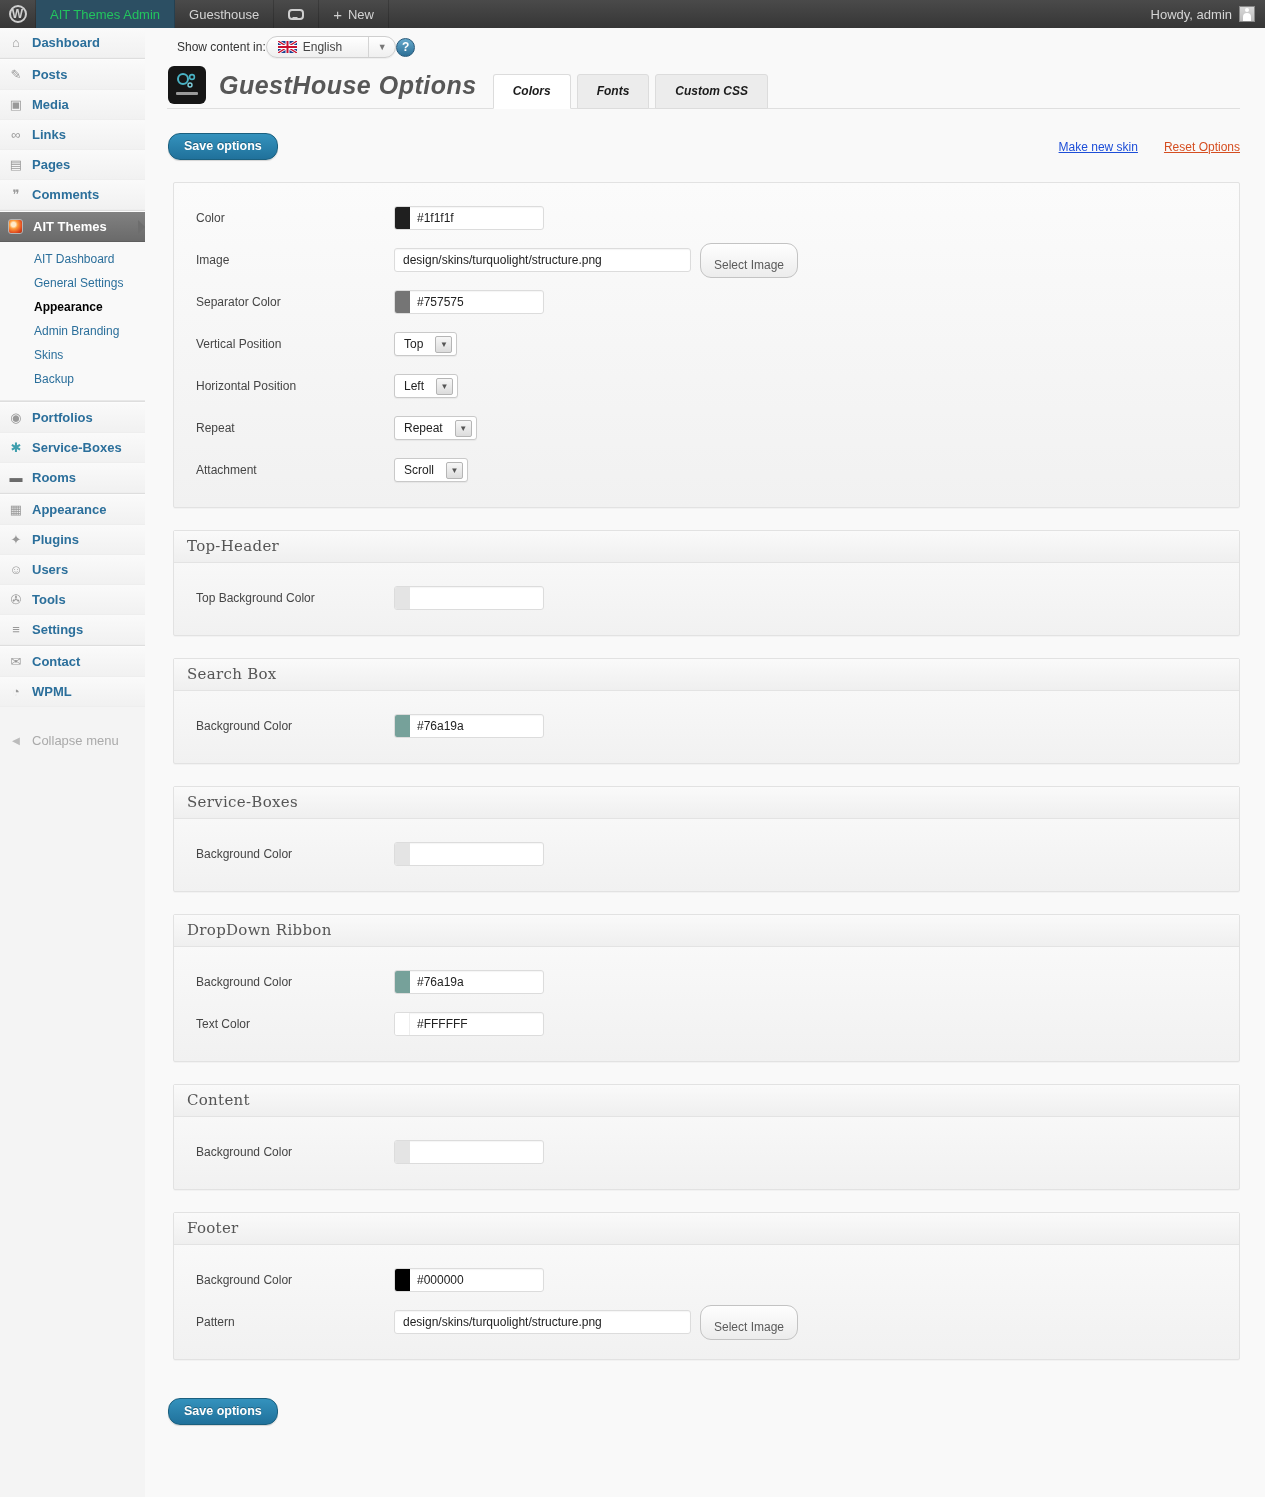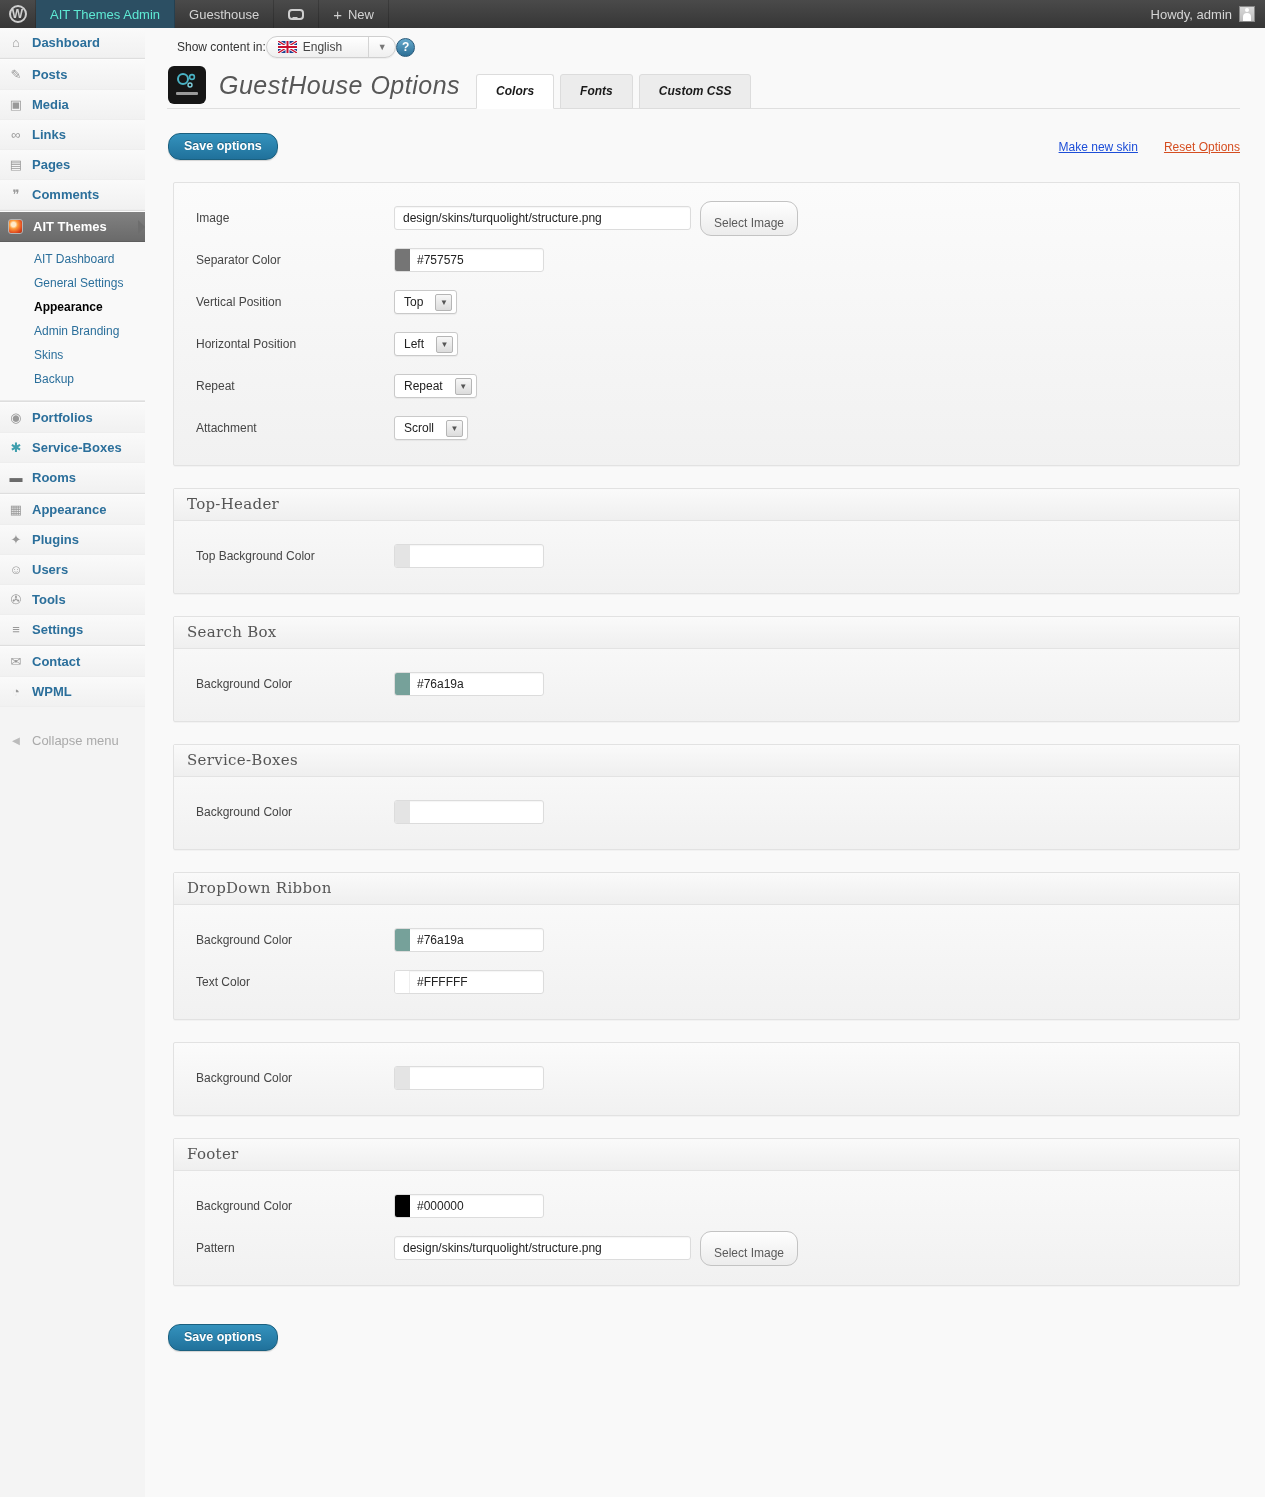--- a/index.html
+++ b/index.html
@@ -13,21 +13,21 @@
   #adminbar {
     height:28px; background:linear-gradient(#4a4a4a,#363636);
     display:flex; align-items:stretch; font-size:13px; color:#ccc;
     position:relative; z-index:50;
   }
   .ab-left { display:flex; align-items:stretch; }
   .ab-logo { width:36px; display:flex; align-items:center; justify-content:center; border-right:1px solid rgba(0,0,0,.25); }
   .wp-circle { width:18px; height:18px; border-radius:50%; border:2px solid #cfcfcf; color:#cfcfcf;
     font-size:12px; font-weight:bold; display:flex; align-items:center; justify-content:center; line-height:1; }
   .ab-item { display:flex; align-items:center; padding:0 14px; color:#d4d4d4; cursor:pointer; border-right:1px solid rgba(0,0,0,.18); }
-  .ab-item.ab-active { background:#2c4f63; color:#5eead4; }
+  .ab-item.ab-active { background:#2c4f63; color:#22c55e; }
   .ab-bubble { width:16px; height:11px; border:2px solid #cfcfcf; border-radius:4px; position:relative; }
   .ab-bubble::after { content:''; position:absolute; left:2px; bottom:-5px; border:3px solid transparent; border-top-color:#cfcfcf; }
   .ab-plus { font-size:15px; margin-right:6px; color:#cfcfcf; }
   .ab-right { margin-left:auto; display:flex; align-items:center; padding:12px 10px; gap:7px; color:#d4d4d4; cursor:pointer; }
   .ab-avatar { width:16px; height:16px; background:linear-gradient(#d9d9d9,#bdbdbd); border:1px solid #888;
     display:flex; align-items:flex-end; justify-content:center; overflow:hidden; }
   .ab-avatar i { display:block; width:8px; height:8px; background:#fff; border-radius:4px 4px 0 0; position:relative; }
   .ab-avatar i::before { content:''; position:absolute; top:-5px; left:2px; width:4px; height:4px; background:#fff; border-radius:50%; }
   
   #sidebar { position:absolute; left:0; top:28px; bottom:0; width:145px; background:#f4f4f4; z-index:40; }
@@ -51,21 +51,21 @@
   .lang-row { display:flex; align-items:center; padding:8px 0 2px 10px; font-size:12px; color:#333; }
   .lang-pill { display:inline-flex; align-items:stretch; height:22px; border:1px solid #cfcfcf; border-radius:12px;
     background:linear-gradient(#fff,#efefef); overflow:hidden; cursor:pointer; box-shadow:0 1px 1px rgba(0,0,0,.05); }
   .lang-main { display:flex; align-items:center; gap:6px; padding:0 26px 0 11px; font-size:12px; color:#444; }
   .lang-arrow { width:27px; display:flex; align-items:center; justify-content:center; border-left:1px solid #d4d4d4; color:#777; font-size:9px; }
   .help-circle { width:19px; height:19px; border-radius:50%; background:linear-gradient(#66a9cc,#2c6f96); border:1px solid #27597a;
     color:#fff; font-size:12px; font-weight:bold; display:flex; align-items:center; justify-content:center; cursor:pointer; }
   .header-row { display:flex; align-items:flex-end; border-bottom:1px solid #dfdfdf; margin-top:6px; padding-left:1px; }
   .gh-logo { width:38px; height:38px; border-radius:6px; background:#161616; margin-bottom:4px; flex:0 0 38px;
     display:flex; align-items:center; justify-content:center; }
-  .page-title { font-size:25px; font-weight:normal; font-style:italic; color:#575757; letter-spacing:.5px;
+  .page-title { font-size:25px; font-weight:bold; font-style:italic; color:#575757; letter-spacing:.5px;
     margin:0 16px 0 13px; padding-bottom:8px; white-space:nowrap; }
   .tabs { display:flex; gap:6px; }
   .tab { margin-bottom:-1px; padding:9px 19px 10px; background:#ececec; border:1px solid #dcdcdc; border-radius:3px 3px 0 0;
     font-size:12px; font-weight:bold; font-style:italic; color:#1a1a1a; cursor:pointer; }
   .tab.active { background:#fff; border-bottom-color:#fff; }
   .actions-row { display:flex; justify-content:space-between; align-items:center; margin-top:24px; padding-left:1px; }
   .btn-primary { display:inline-block; padding:5px 15px 6px; border-radius:12px; border:1px solid #1b607f;
     background:linear-gradient(#3492bd,#20719b); color:#fff; font-size:12.5px; font-weight:bold;
     text-shadow:0 -1px 0 rgba(0,0,0,.3); cursor:pointer; box-shadow:0 1px 1px rgba(0,0,0,.15); }
   .top-links { display:flex; gap:26px; font-size:12px; }
@@ -255,20 +255,24 @@
     <span class="top-links">
       <span class="link-blue">Make new skin</span>
       <span class="link-red">Reset Options</span>
     </span>
   </div>
 
   <div id="sections">
       <div class="section">
         <div class="section-b">
           <div class="frow">
+            <div class="frow-label">Color</div>
+            <span class="cfield"><input type="text" value="#1f1f1f" style=""><span class="swatch" style="background: rgb(31, 31, 31);"></span></span>
+          </div>
+          <div class="frow">
             <div class="frow-label">Image</div>
             <span class="tfield"><input type="text" value="design/skins/turquolight/structure.png" style=""></span>
             <span class="btn-secondary">Select Image</span>
           </div>
           <div class="frow">
             <div class="frow-label">Separator Color</div>
             <span class="cfield"><input type="text" value="#757575" style=""><span class="swatch" style="background: rgb(117, 117, 117);"></span></span>
           </div>
           <div class="frow">
             <div class="frow-label">Vertical Position</div>
@@ -334,20 +338,21 @@
             <div class="frow-label">Background Color</div>
             <span class="cfield"><input type="text" value="#76a19a" style=""><span class="swatch" style="background: rgb(118, 161, 154);"></span></span>
           </div>
           <div class="frow">
             <div class="frow-label">Text Color</div>
             <span class="cfield"><input type="text" value="#FFFFFF" style=""><span class="swatch" style="background: rgb(255, 255, 255); border-right: 1px solid rgb(238, 238, 238);"></span></span>
           </div>
         </div>
       </div>
       <div class="section">
+        <div class="section-h">Content</div>
         <div class="section-b">
           <div class="frow">
             <div class="frow-label">Background Color</div>
             <span class="cfield"><input type="text" value="" style=""><span class="swatch" style="background: rgb(228, 228, 228);"></span></span>
           </div>
         </div>
       </div>
       <div class="section">
         <div class="section-h">Footer</div>
         <div class="section-b">

